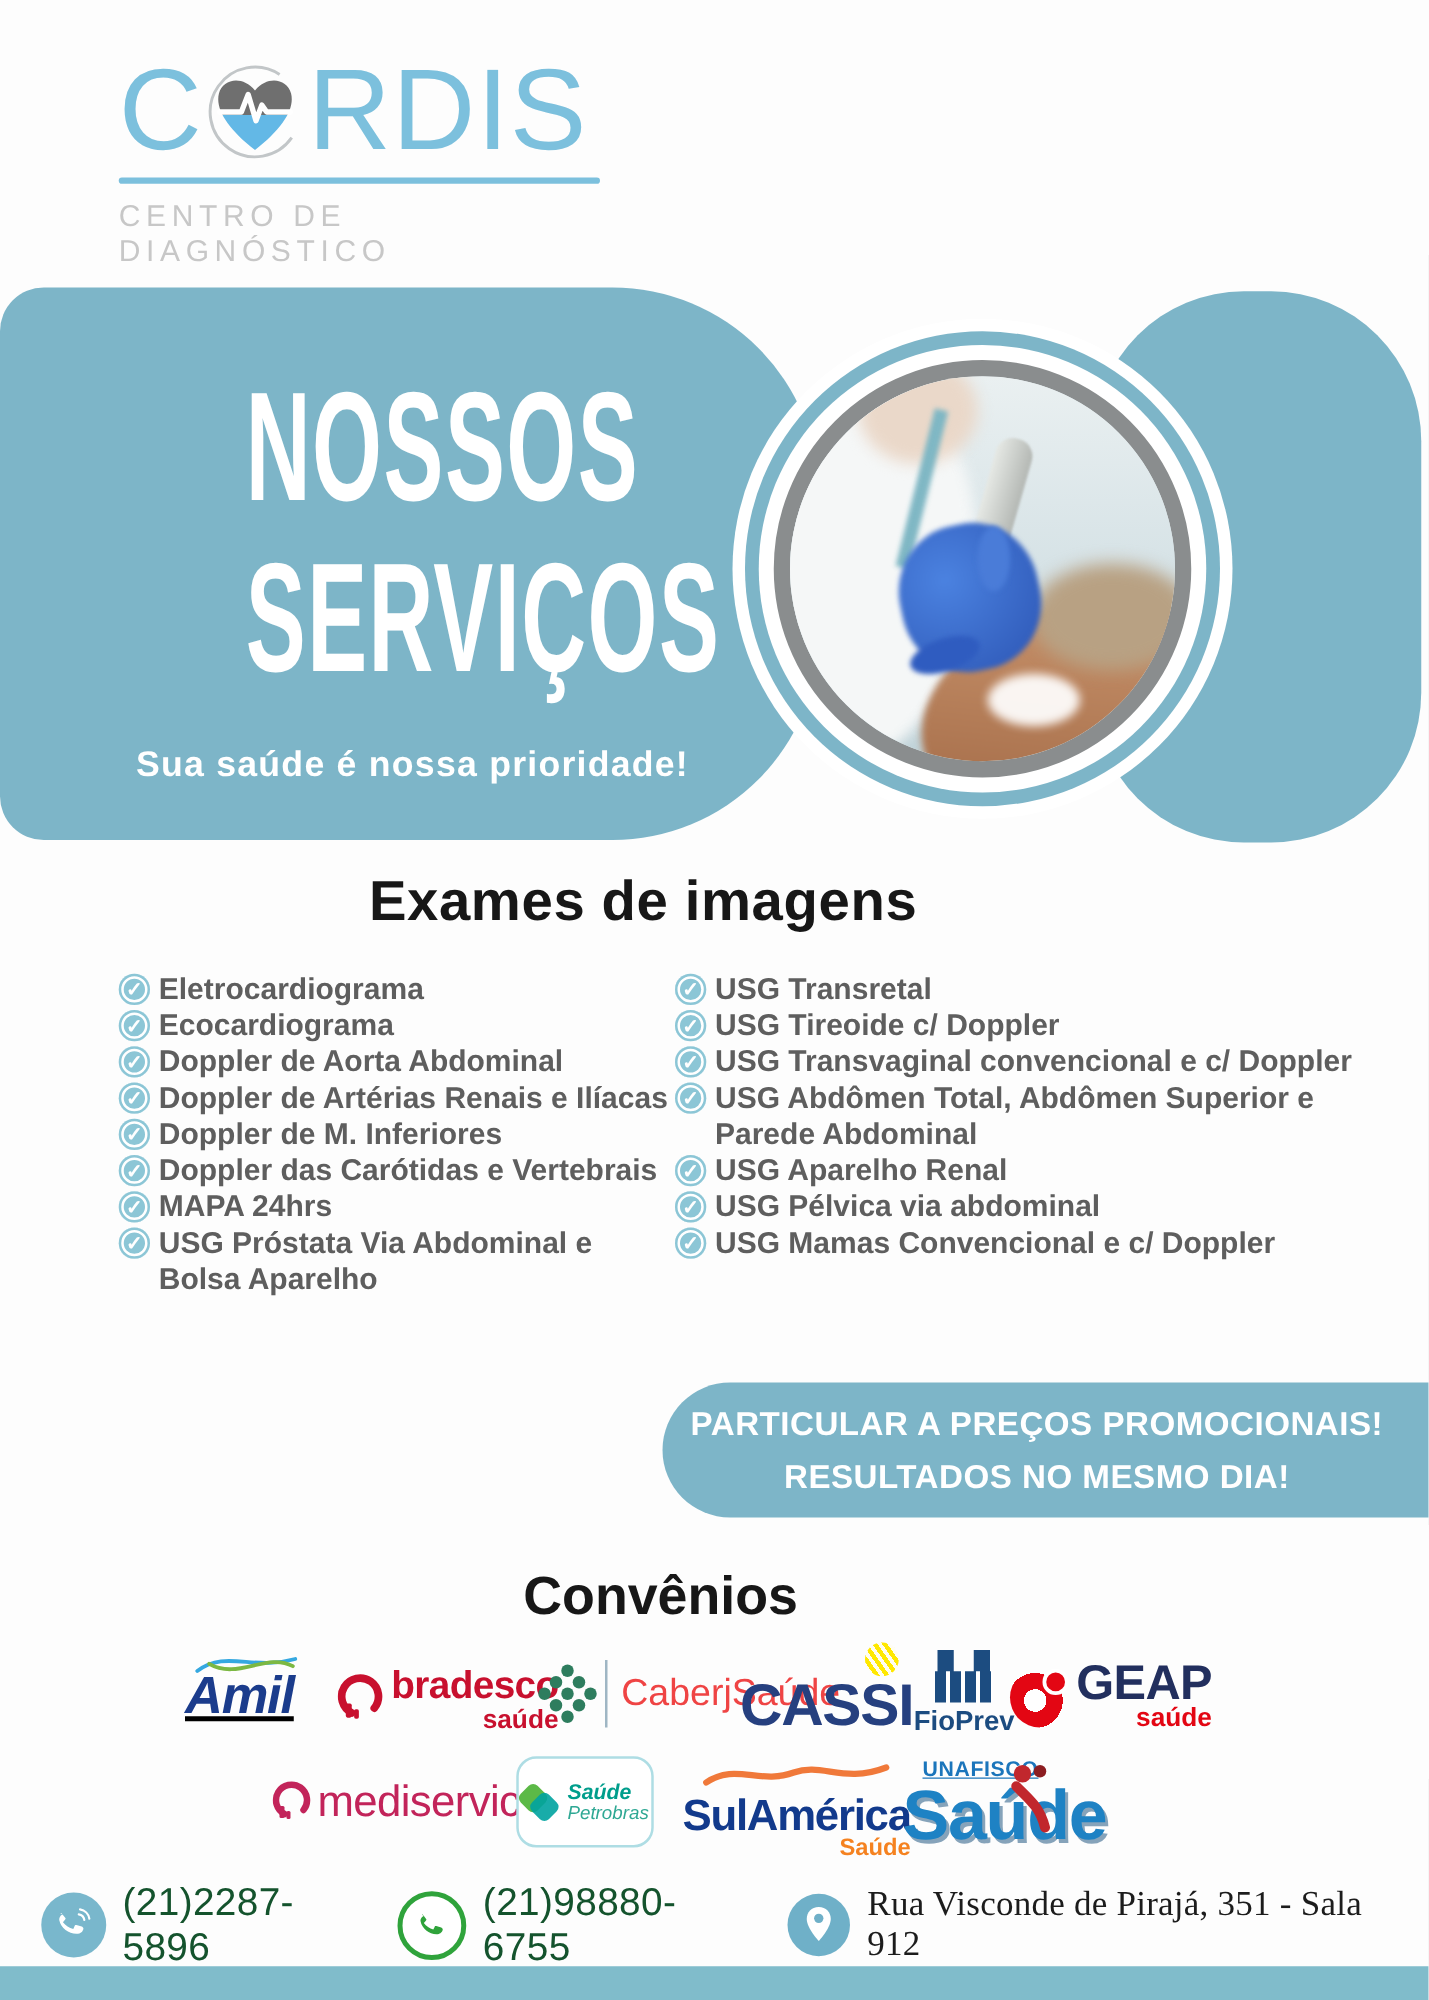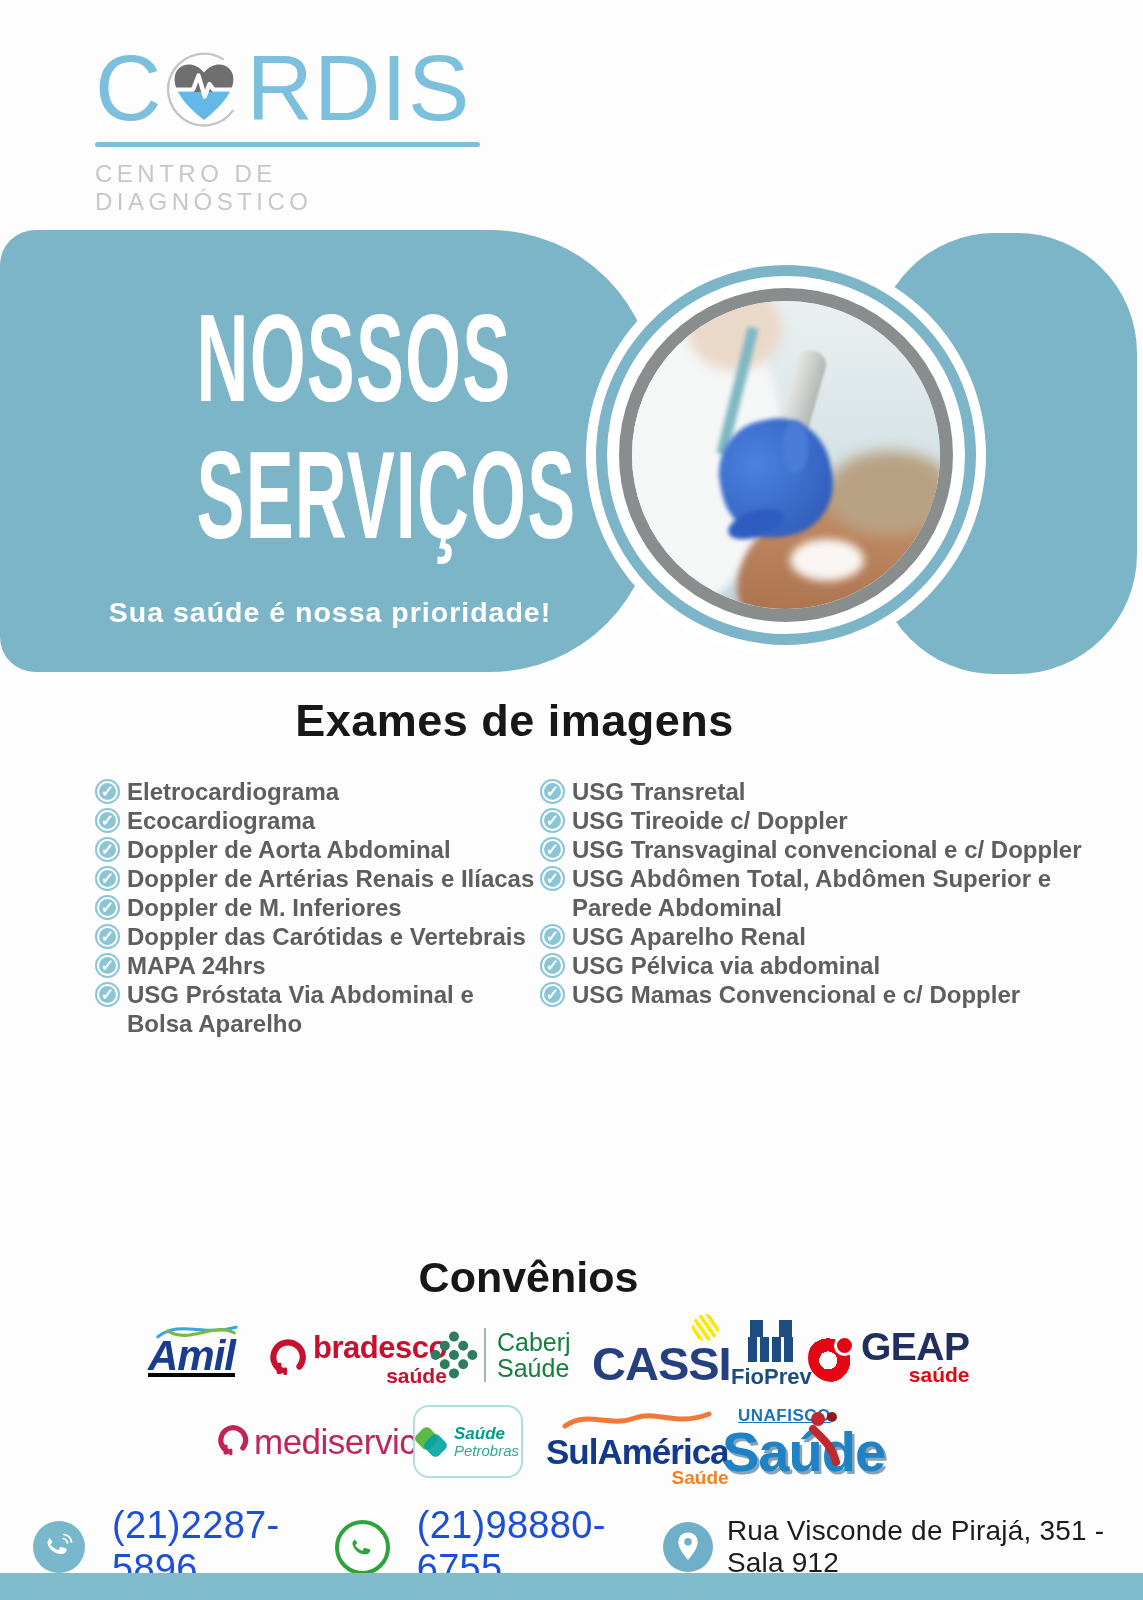--- a/index.html
+++ b/index.html
@@ -84,21 +84,21 @@
   .bradesco{left:270px;top:1330px;}
   .bs-col{display:flex;flex-direction:column;margin-left:5px;}
   .bs-main{font-size:31px;font-weight:800;color:#c8102e;letter-spacing:-.5px;}
   .bs-sub{font-size:21px;font-weight:700;color:#c8102e;align-self:flex-end;margin-top:-2px;}
   
   .caberj{left:436px;top:1328px;}
   .caberj-dots{width:36px;height:36px;transform:rotate(45deg);display:grid;
                grid-template-columns:repeat(3,1fr);grid-template-rows:repeat(3,1fr);gap:2.5px;margin-right:12px;}
   .caberj-dots i{background:#2e7d5e;border-radius:50%;}
   .caberj-bar{width:2px;height:54px;background:#9fb6c4;margin-right:11px;}
-  .caberj-col{display:flex;flex-direction:column;font-size:25px;color:#15803d;line-height:26px;font-weight:500;}
+  .caberj-col{display:flex;flex-direction:row;font-size:30px;color:#ef4444;line-height:26px;font-weight:500;}
   
   .cassi{left:592px;top:1336px;}
   .cassi-text{font-size:47px;font-weight:800;color:#26407f;letter-spacing:-1px;position:relative;}
   .cassi-disc{position:absolute;top:-22px;right:12px;width:27px;height:27px;border-radius:50%;
               background:repeating-linear-gradient(55deg,#ffe800 0 3.5px,#fffdf0 3.5px 6.5px);}
   
   .fioprev{left:731px;top:1320px;flex-direction:column;align-items:center;display:flex;}
   .fio-icon{position:relative;width:46px;height:42px;margin-bottom:2px;}
   .fio-icon .base{position:absolute;left:0;bottom:0;width:46px;height:25px;
                   background:repeating-linear-gradient(90deg,#1c4c80 0 9px,#ffffff 9px 12px);}
@@ -140,22 +140,22 @@
 
   
   .footer{position:absolute;left:33px;top:1504px;right:10px;display:flex;align-items:center;}
   .ic-circle{border-radius:50%;display:flex;align-items:center;justify-content:center;flex:0 0 auto;}
   .phone-circle{width:52px;height:52px;background:#79b7cc;}
   .pin-circle{width:50px;height:50px;background:#6fb0c8;}
   .wa{width:55px;height:55px;border-radius:50%;background:#ffffff;border:4.5px solid #2fa33b;
       box-sizing:border-box;display:flex;align-items:center;justify-content:center;position:relative;flex:0 0 auto;}
   .wa::after{content:"";position:absolute;left:-3px;bottom:-2px;width:14px;height:14px;background:#2fa33b;
              border-radius:2px;transform:rotate(32deg);z-index:-1;}
-  .f-num{font-size:38px;color:#1d4ed8;font-weight:500;letter-spacing:.3px;margin-left:27px;}
-  .f-addr{font-size:28px;color:#1c1c1c;font-weight:500;letter-spacing:.2px;margin-left:14px;}
+  .f-num{font-size:31px;color:#14532d;font-weight:500;letter-spacing:.3px;margin-left:13px;}
+  .f-addr{font-size:28px;color:#1c1c1c;font-weight:500;letter-spacing:.2px;margin-left:14px;font-family:Liberation Serif, serif;}
   .gap16{margin-left:16px;} .gap22{margin-left:22px;}
   .bottom-strip{position:absolute;left:0;top:1573px;width:1143px;height:27px;background:#80bccb;}
 </style>
 </head>
 <body>
 
 <div class="page">
 
   <div class="logo">
     <div class="logo-row">
@@ -269,20 +269,24 @@
           <span class="check">✓</span>
           <span class="exam-text">USG Pélvica via abdominal</span>
         </li>
       <li class="exam">
           <span class="check">✓</span>
           <span class="exam-text">USG Mamas Convencional e c/ Doppler</span>
         </li>
     </ul>
   </div>
 
+  <div class="promo">
+    <div class="promo-line1">PARTICULAR A PREÇOS PROMOCIONAIS!</div>
+    <div class="promo-line2">RESULTADOS NO MESMO DIA!</div>
+  </div>
 
   <div class="partners-heading">Convênios</div>
 
   <div class="plogo amil">
     <span class="amil-swoosh">
       <svg width="86" height="26" viewBox="0 0 90 26">
         <path d="M4 18 C 28 0, 50 18, 86 8" fill="none" stroke="#35a8e0" stroke-width="3.2" stroke-linecap="round"></path>
         <path d="M14 12 C 38 26, 62 2, 84 14" fill="none" stroke="#7cb843" stroke-width="3.2" stroke-linecap="round"></path>
       </svg>
     </span>

